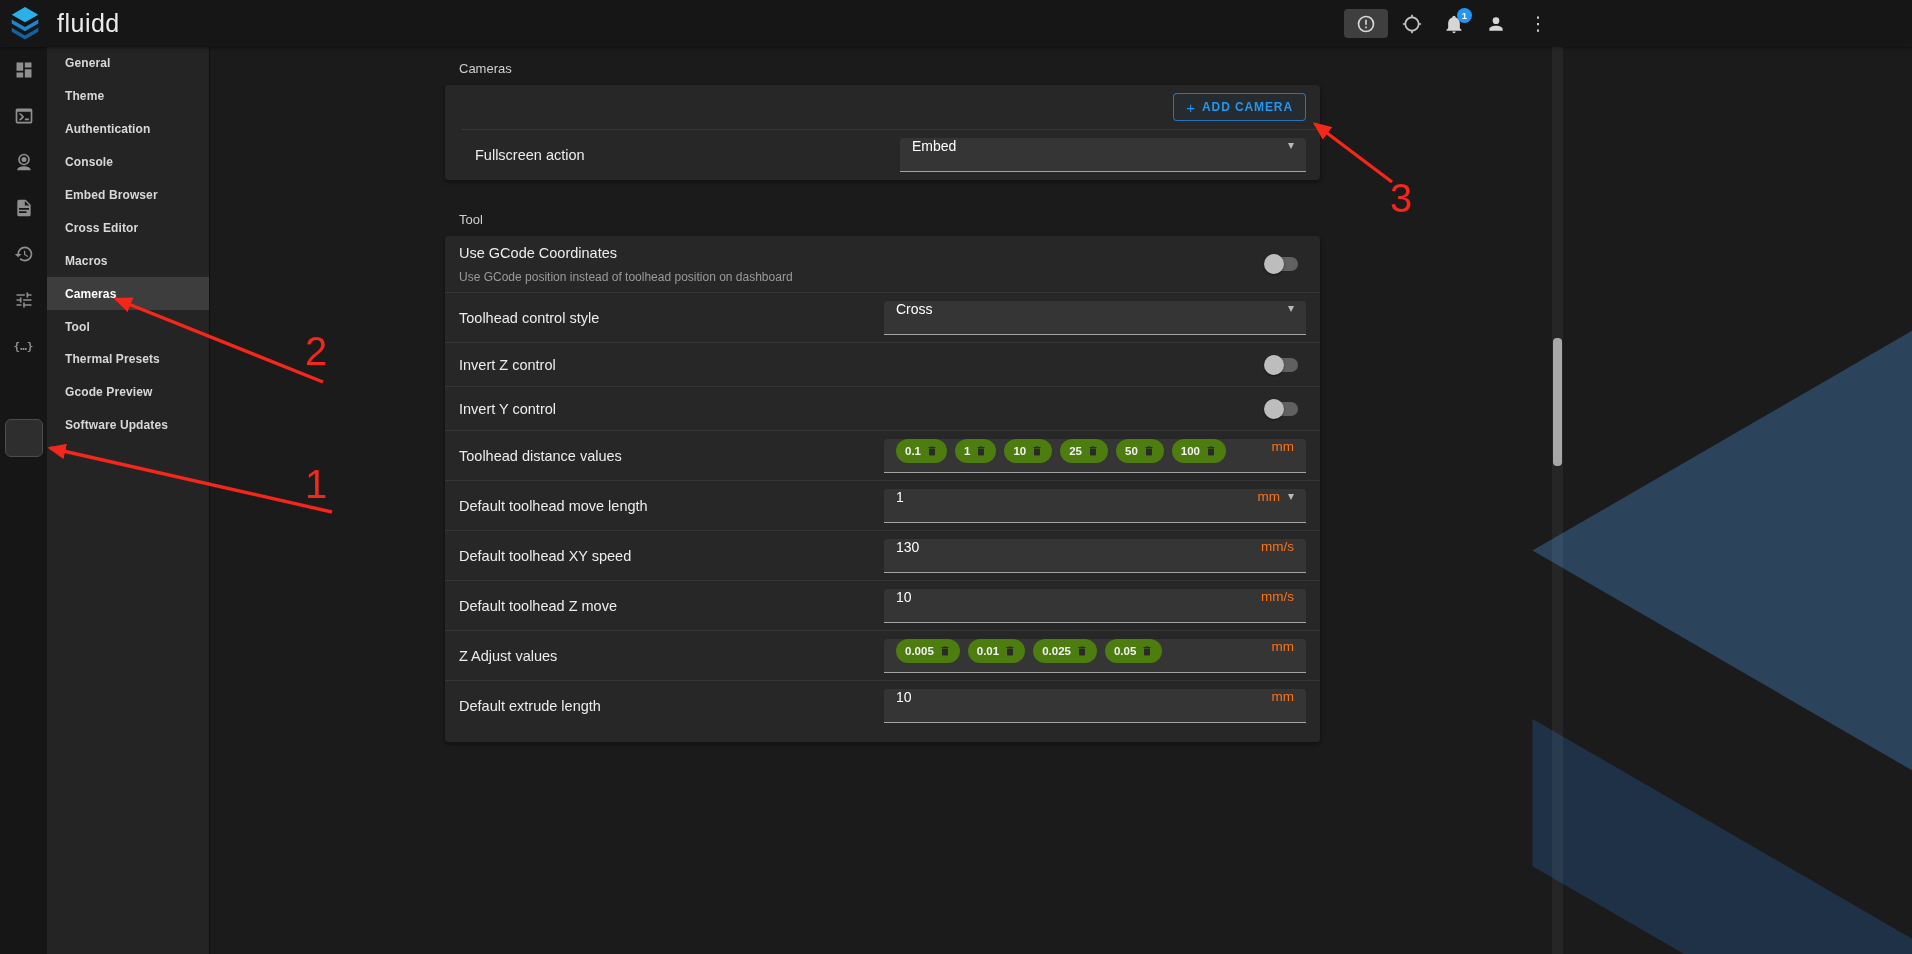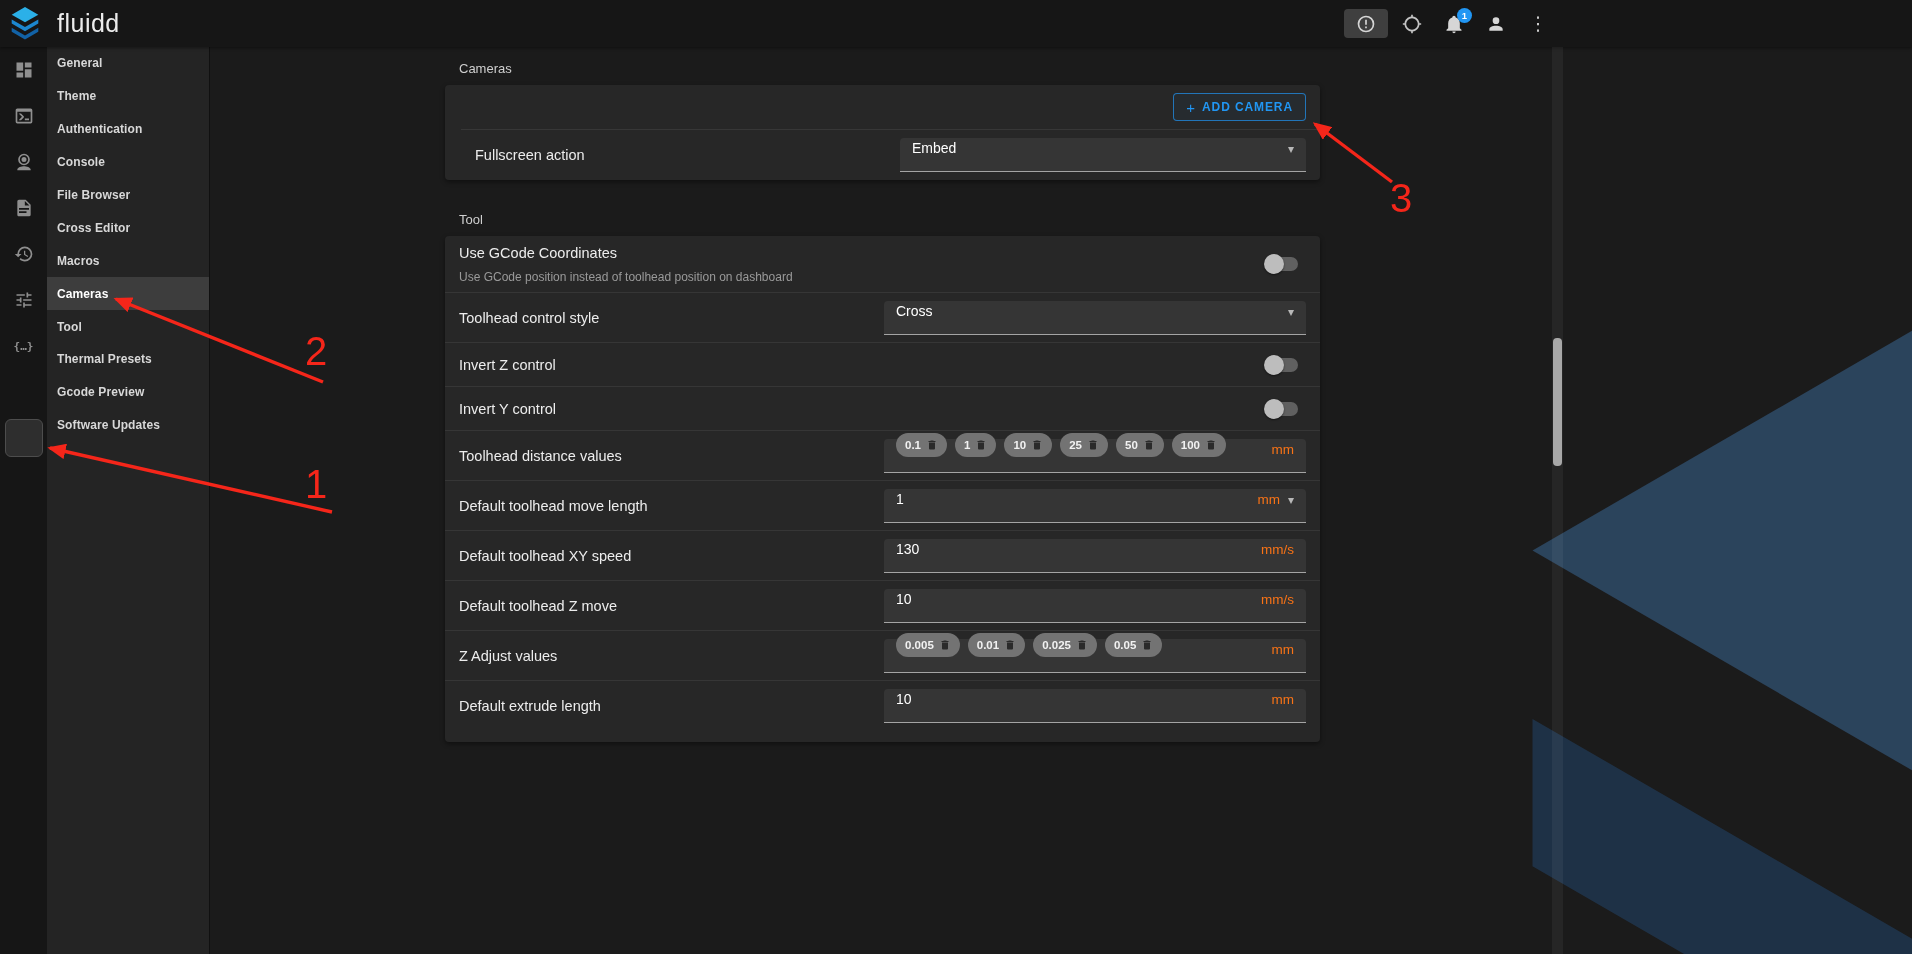--- a/index.html
+++ b/index.html
@@ -28,21 +28,21 @@
   .rail-cell { width:47px; height:46px; display:flex; align-items:center; justify-content:center; cursor:pointer; }
   .rail-cell svg { display:block; }
   .rail-cell .braces { font:700 11px "DejaVu Sans Mono", monospace; color:#909090; }
   .rail-cell.active .holder { width:38px; height:38px; background:#2e2e2e; border:1px solid #4d4d4d;
           border-radius:6px; display:flex; align-items:center; justify-content:center; }
   .holder { display:flex; align-items:center; justify-content:center; }
 
   
   .sidebar { position:absolute; left:47px; top:47px; bottom:0; width:163px; background:#242424;
              border-right:1px solid rgba(0,0,0,.55); z-index:14; }
-  .side-item { height:32.9px; display:flex; align-items:center; padding-left:10px; cursor:pointer;
+  .side-item { height:32.9px; display:flex; align-items:center; padding-left:18px; cursor:pointer;
                font-size:12px; font-weight:700; color:#d8d8d8; letter-spacing:.1px; }
   .side-item.active { background:#3d3d3d; color:#fff; }
 
   
   .content { position:absolute; left:210px; top:47px; right:0; bottom:0; background:#1b1b1b; overflow:hidden; }
   .watermark { position:absolute; left:1270px; top:230px; width:1050px; height:1210px; opacity:.95; }
   .col { position:absolute; left:235px; top:0; width:875px; }
   .section-title { font-size:13px; color:#cfcfcf; margin:14px 0 9px 14px; }
   .section-title.second { margin-top:32px; }
   .card { background:#272727; border-radius:4px; box-shadow:0 2px 5px rgba(0,0,0,.45); position:relative; }
@@ -57,28 +57,28 @@
   .row.type-switch { min-height:44px; }
   .row.tall { min-height:56px; }
   .row.type-select, .row.type-input, .row.type-chips { min-height:50px; }
   .row-label-wrap { flex:0 0 425px; }
   .row-label { font-size:14.5px; color:#ededed; font-weight:500; }
   .row-sublabel { font-size:12px; color:#9a9a9a; margin-top:9px; }
   .row-control { flex:1; display:flex; align-items:center; }
   .row-control.ctrl-right { justify-content:flex-end; }
 
   .field { width:100%; height:34px; background:#353535; border-radius:4px 4px 0 0;
-           border-bottom:1px solid rgba(255,255,255,.55); display:flex; align-items:flex-end;
-           padding:15px 12px; font-size:14px; color:#fff; cursor:pointer; }
+           border-bottom:1px solid rgba(255,255,255,.55); display:flex; align-items:flex-start;
+           padding:0 12px; font-size:14px; color:#fff; cursor:pointer; }
   .field .value { flex:1; }
   .field .caret { color:#b8b8b8; font-size:12px; margin-left:8px; }
   .field .suffix { color:#f97316; font-size:13.5px; margin-left:10px; }
   .chips-field { gap:8px; cursor:default; }
   .chips-field .suffix { margin-left:auto; }
-  .chip { height:24px; background:#737373; border-radius:12px; padding:0 9px; display:inline-flex;
+  .chip { height:24px; background:#4d7c0f; border-radius:12px; padding:0 9px; display:inline-flex;
           align-items:center; gap:5px; font-size:11.5px; font-weight:700; color:#f2f2f2; cursor:pointer; }
   .chip svg { display:block; }
 
   .switch { position:relative; width:36px; height:20px; margin-right:6px; cursor:pointer; flex:0 0 auto; }
   .switch .track { position:absolute; left:2px; top:3px; width:32px; height:14px; border-radius:7px; background:#606060; }
   .switch .thumb { position:absolute; left:0; top:0; width:20px; height:20px; border-radius:50%;
                    background:#bdbdbd; box-shadow:0 1px 2px rgba(0,0,0,.5); }
 
   
   .sb-track { position:absolute; left:1552px; top:47px; bottom:0; width:11px; background:rgba(255,255,255,.05); z-index:30; }
@@ -193,21 +193,21 @@
           </svg>
         </div>
       </div>
     </nav>
 
   <aside class="sidebar" id="sidebar">
       <div class="side-item">General</div>
       <div class="side-item">Theme</div>
       <div class="side-item">Authentication</div>
       <div class="side-item">Console</div>
-      <div class="side-item">File Browser</div>
+      <div class="side-item">Embed Browser</div>
       <div class="side-item">Cross Editor</div>
       <div class="side-item">Macros</div>
       <div class="side-item active">Cameras</div>
       <div class="side-item">Tool</div>
       <div class="side-item">Thermal Presets</div>
       <div class="side-item">Gcode Preview</div>
       <div class="side-item">Software Updates</div>
     </aside>
 
   <main class="content">

